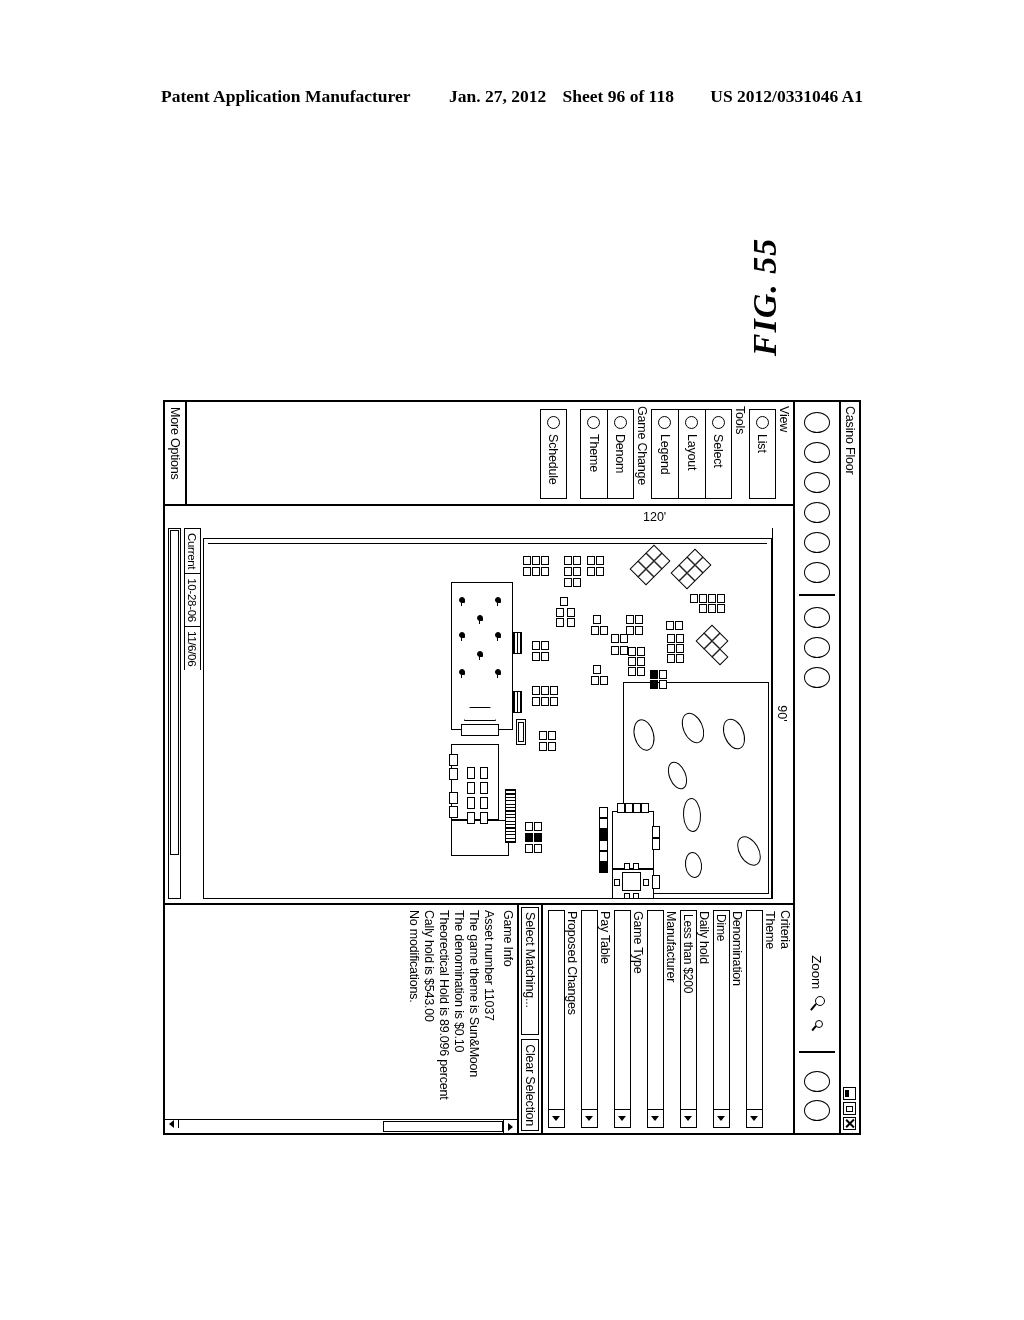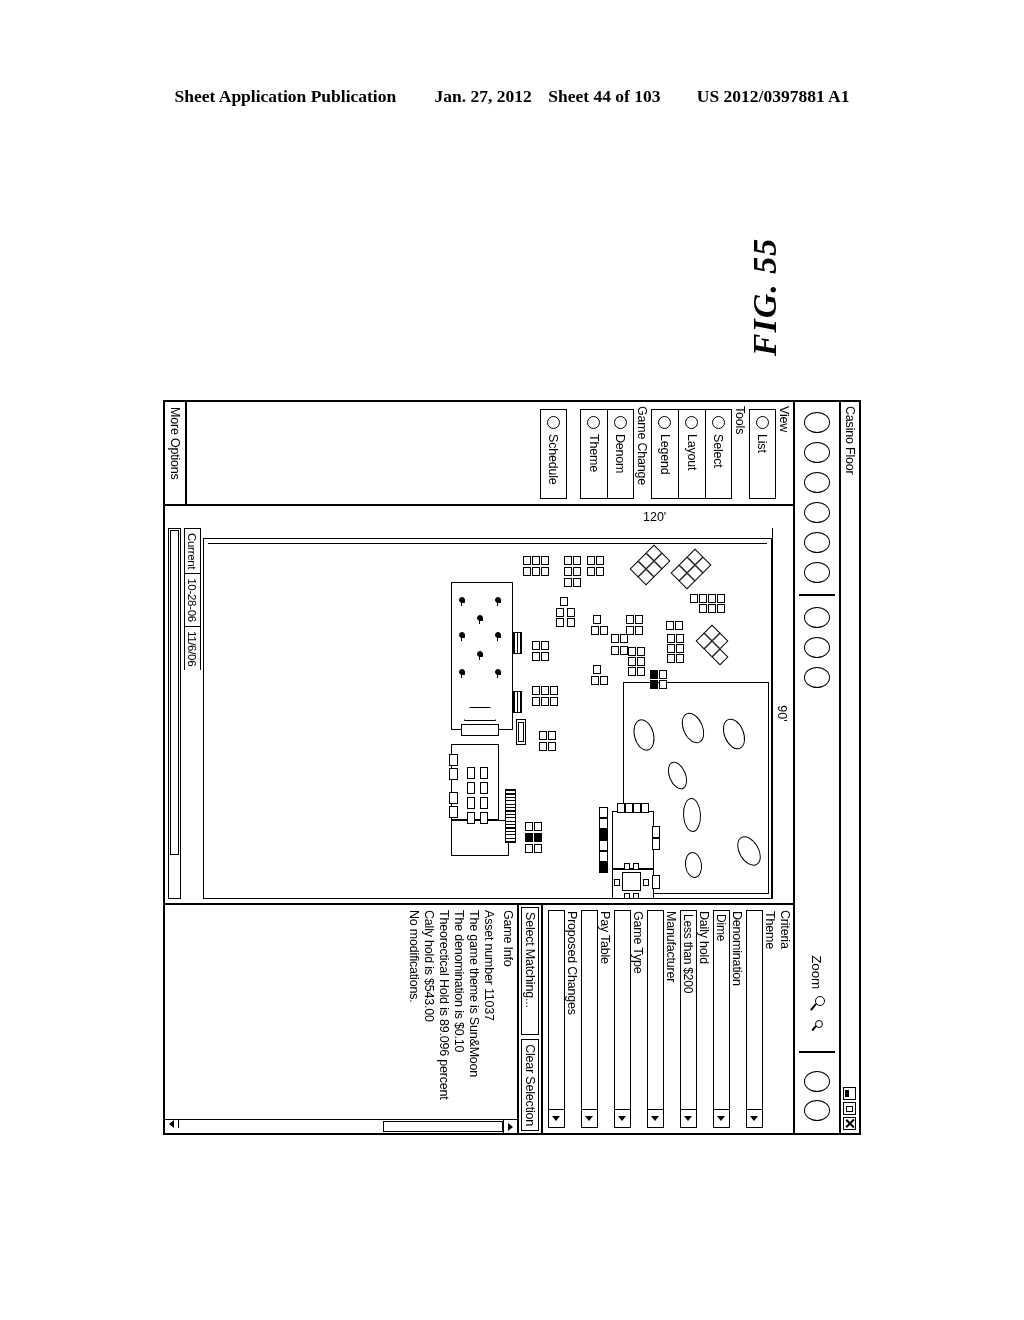--- a/index.html
+++ b/index.html
@@ -130,24 +130,24 @@
   .chair::after{content:"";position:absolute;left:5px;top:2.5px;width:4px;height:1.2px;background:#000;}
   .stripes{position:absolute;border:1.3px solid #000;box-sizing:border-box;background:
      repeating-linear-gradient(to right,#000 0 1.2px,#fff 1.2px 3.4px);}
   .stripesh{position:absolute;border:1.3px solid #000;box-sizing:border-box;background:
      repeating-linear-gradient(to bottom,#000 0 1.2px,#fff 1.2px 3.2px);}
 </style>
 </head>
 <body>
 
 <div class="pat-header">
-  <span class="ph-1">Sheet Application Publication</span>
+  <span class="ph-1">Patent Application Manufacturer</span>
   <span class="ph-2">Jan. 27, 2012</span>
-  <span class="ph-3">Sheet 44 of 103</span>
-  <span>US 2012/0397881 A1</span>
+  <span class="ph-3">Sheet 96 of 118</span>
+  <span>US 2012/0331046 A1</span>
 </div>
 
 <div class="fig-label">
   <div class="inner">FIG. 55</div>
 </div>
 
 <div class="rot-wrap">
 <div class="rot-inner">
 <div class="app">
 

